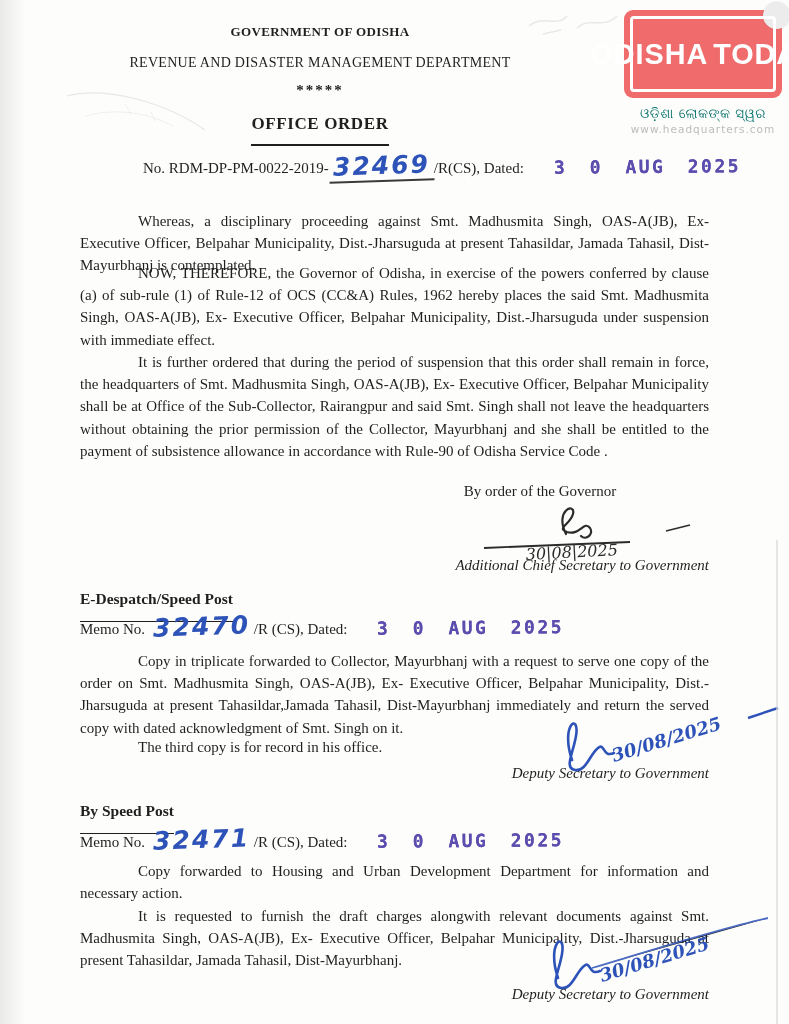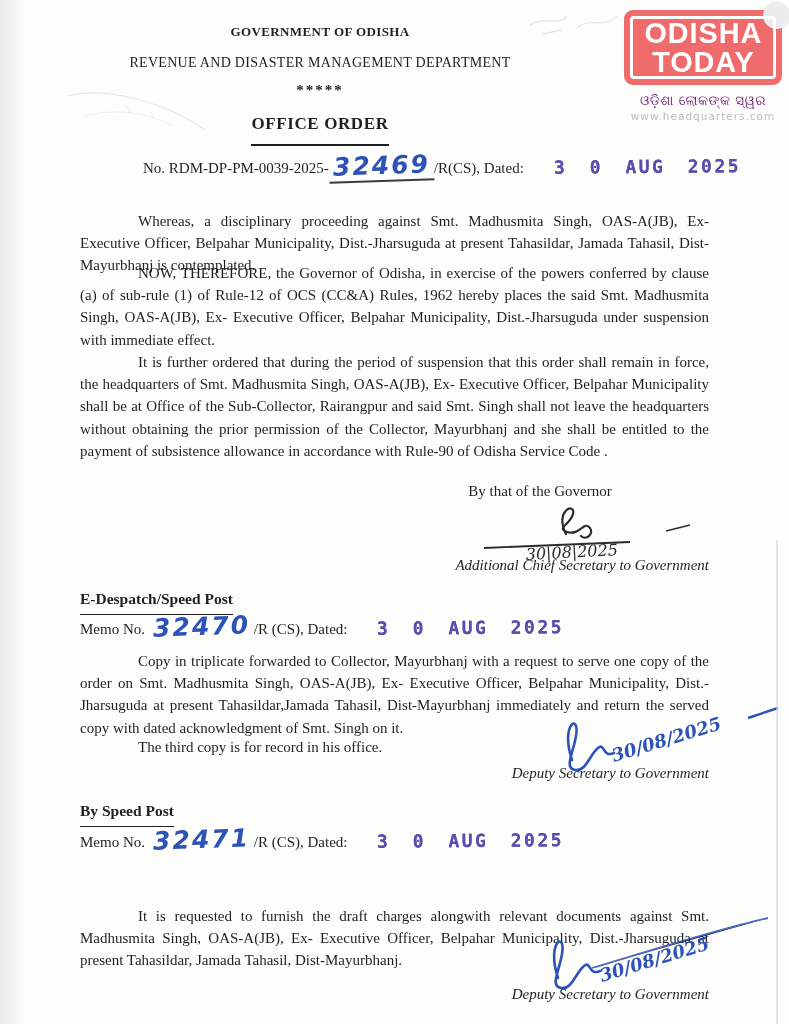--- a/index.html
+++ b/index.html
@@ -45,45 +45,45 @@
   .hand-num.underlined{border-bottom:2px solid #3a3a3a;}
   .stamp{
     display:inline-block;
     font-family:"DejaVu Sans Mono",monospace;font-weight:bold;
     font-size:18px;letter-spacing:2.5px;word-spacing:9px;
     color:#5c4eae;margin-left:30px;transform:rotate(-.5deg);
     text-shadow:0 0 .6px #5c4eae;
   }
   .sec-heading{
     display:inline-block;font-size:15.5px;font-weight:600;
-    border-bottom:1.5px solid #1f1f1f;padding-bottom:6px;
+    border-bottom:1.5px solid #1f1f1f;padding-bottom:13px;
   }
   .sign-title{font-size:15px;}
   .by-order{font-size:15px;}
   .logo{position:absolute;top:10px;right:6px;width:160px;text-align:center;}
   .logo-badge{
-    position:relative;width:158px;height:75px;margin:0 auto;
+    position:relative;width:158px;height:88px;margin:0 auto;
     background:#f06b6b;border-radius:9px;
-    display:flex;flex-direction:column;align-items:center;justify-content:center;
+    display:flex;align-items:center;justify-content:center;
   }
   .logo-badge .inner-border{
     position:absolute;inset:6px;border:3px solid #ffffff;border-radius:4px;
   }
   .logo-pin{
     position:absolute;top:-8px;right:-8px;width:27px;height:27px;border-radius:50%;
     background:#ececec;box-shadow:0 0 0 1px rgba(0,0,0,0.04);
   }
   .logo-word{
     font-family:"Liberation Sans","DejaVu Sans",sans-serif;
     font-weight:bold;font-size:30px;line-height:.95;color:#ffffff;
     letter-spacing:1px;transform:scaleX(.96);
   }
   .logo-tagline{
     margin-top:7px;font-family:"DejaVu Sans",sans-serif;
-    font-size:13.5px;color:#701a75;letter-spacing:.5px;
+    font-size:13.5px;color:#0f766e;letter-spacing:.5px;
   }
   .logo-url{
     font-family:"DejaVu Sans",sans-serif;font-size:10.5px;color:#bcbcbc;
     letter-spacing:1px;margin-top:1px;
   }
   svg text{font-family:"DejaVu Serif",serif;}
 </style>
 </head>
 <body>
 
@@ -111,28 +111,28 @@
   <div class="abs center" style="left:0;top:24px;width:640px;">
     <div class="hdr1">GOVERNMENT OF ODISHA</div>
     <div class="hdr2" style="margin-top:15px;">REVENUE AND DISASTER MANAGEMENT DEPARTMENT</div>
     <div class="stars" style="margin-top:11px;">*****</div>
     <div style="margin-top:15px;">
       <span class="order-title">OFFICE ORDER</span>
     </div>
   </div>
 
   <div class="abs memo-line" style="left:143px;top:150px;">
-    <span>No. RDM-DP-PM-0039-2025-</span><span class="hand-num underlined">32469</span><span>/R(CS),  Dated:</span><span class="stamp">3 0 AUG 2025</span>
+    <span>No. RDM-DP-PM-0022-2019-</span><span class="hand-num underlined">32469</span><span>/R(CS),  Dated:</span><span class="stamp">3 0 AUG 2025</span>
   </div>
 
   <div class="abs block para" style="top:210px;">Whereas, a disciplinary proceeding against Smt. Madhusmita Singh, OAS-A(JB), Ex- Executive Officer, Belpahar Municipality, Dist.-Jharsuguda at present Tahasildar, Jamada Tahasil, Dist-Mayurbhanj is contemplated.</div>
   <div class="abs block para" style="top:262px;">NOW, THEREFORE, the Governor of Odisha, in exercise of the powers conferred by clause (a) of sub-rule (1) of Rule-12 of OCS (CC&amp;A) Rules, 1962 hereby places the said Smt. Madhusmita Singh, OAS-A(JB), Ex- Executive Officer, Belpahar Municipality, Dist.-Jharsuguda under suspension with immediate effect.</div>
   <div class="abs block para" style="top:351px;">It is further ordered that during the period of suspension that this order shall remain in force, the headquarters of Smt. Madhusmita Singh, OAS-A(JB), Ex- Executive Officer, Belpahar Municipality shall be at Office of the Sub-Collector, Rairangpur and said Smt. Singh shall not leave the headquarters without obtaining the prior permission of the Collector, Mayurbhanj and she shall be entitled to the payment of subsistence allowance in accordance with Rule-90 of Odisha Service Code .</div>
 
-  <div class="abs center by-order" style="left:400px;top:483px;width:280px;">By that of the Governor</div>
+  <div class="abs center by-order" style="left:400px;top:483px;width:280px;">By order of the Governor</div>
 
   <svg class="abs" style="left:468px;top:500px;" width="232" height="64">
     <path d="M98,34 C86,10 108,2 105,14 C102,25 88,28 99,32 C112,36 116,20 122,28 C126,34 118,41 113,36" stroke="#2b2b2b" stroke-width="2.2" fill="none" stroke-linecap="round"></path>
     <path d="M16,48 L162,42" stroke="#2b2b2b" stroke-width="1.8"></path>
     <path d="M198,31 L222,25" stroke="#2b2b2b" stroke-width="1.8"></path>
     <text x="58" y="60" font-size="16" font-style="italic" fill="#2b2b2b" transform="rotate(-3 58 60)">30|08|2025</text>
   </svg>
 
   <div class="abs block right sign-title" style="top:557px;">Additional Chief Secretary to Government</div>
 
@@ -154,20 +154,21 @@
 
   <div class="abs block right sign-title" style="top:765px;">Deputy Secretary to Government</div>
 
   <div class="abs" style="left:80px;top:802px;">
     <span class="sec-heading">By Speed Post</span>
   </div>
   <div class="abs memo-line" style="left:80px;top:824px;">
     <span>Memo No.</span>
     <span class="hand-num">32471</span><span>/R (CS),  Dated:</span><span class="stamp">3 0 AUG 2025</span>
   </div>
+  <div class="abs block para" style="top:860px;">Copy forwarded to Housing and Urban Development Department for information and necessary action.</div>
   <div class="abs block para" style="top:905px;">It is requested to furnish the draft charges alongwith relevant documents against Smt. Madhusmita Singh, OAS-A(JB), Ex- Executive Officer, Belpahar Municipality, Dist.-Jharsuguda at present Tahasildar, Jamada Tahasil, Dist-Mayurbhanj.</div>
 
   <svg class="abs" style="left:532px;top:912px;" width="244" height="86">
     <path d="M26,66 C14,30 34,18 30,42 C27,60 18,74 29,76 C40,78 44,60 52,54 C59,48 56,64 68,59" stroke="#2d52b8" stroke-width="2.6" fill="none" stroke-linecap="round"></path>
     <path d="M60,56 C120,38 190,16 236,6" stroke="#2d52b8" stroke-width="1.8" opacity="0.85"></path>
     <text x="70" y="70" font-size="18" font-style="italic" font-weight="bold" fill="#2d52b8" transform="rotate(-17 70 70)">30/08/2025</text>
   </svg>
 
   <div class="abs block right sign-title" style="top:986px;">Deputy Secretary to Government</div>
 

